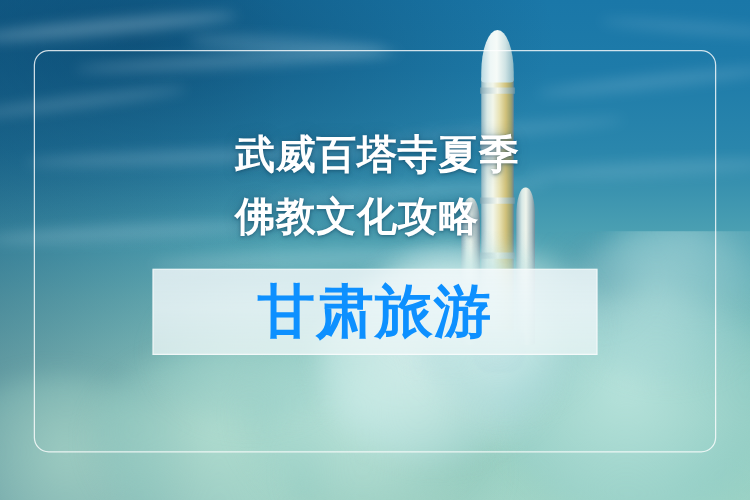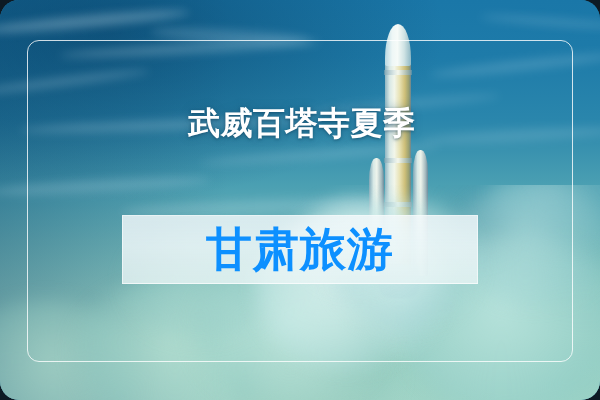--- a/index.html
+++ b/index.html
@@ -7,21 +7,20 @@
     padding: 0;
     background: #0d1a24;
   }
   #poster {
     position: relative;
     width: 600px;
     height: 400px;
     overflow: hidden;
     font-family: "Liberation Sans", "DejaVu Sans", sans-serif;
     background: #1d6f9c;
-    border-radius: 19px;
   }
 
   
   .bg-sky {
     position: absolute;
     inset: 0;
     background:
       linear-gradient(180deg,
         #1a77a8 0%,
         #1e7ba9 14%,
@@ -260,19 +259,20 @@
       <b class="s8"></b>
       <b class="s1"></b>
       <b class="s2"></b>
     <b class="s7"></b>
   </div>
 
   <div class="frame"></div>
 
   <div class="title">
     <span class="ln">武威百塔寺夏季</span>
+    <span class="ln">佛教文化攻略</span>
   </div>
 
   <div class="banner">
     <span class="banner-text">甘肃旅游</span>
   </div>
 
 </div>
 
 </body></html>

